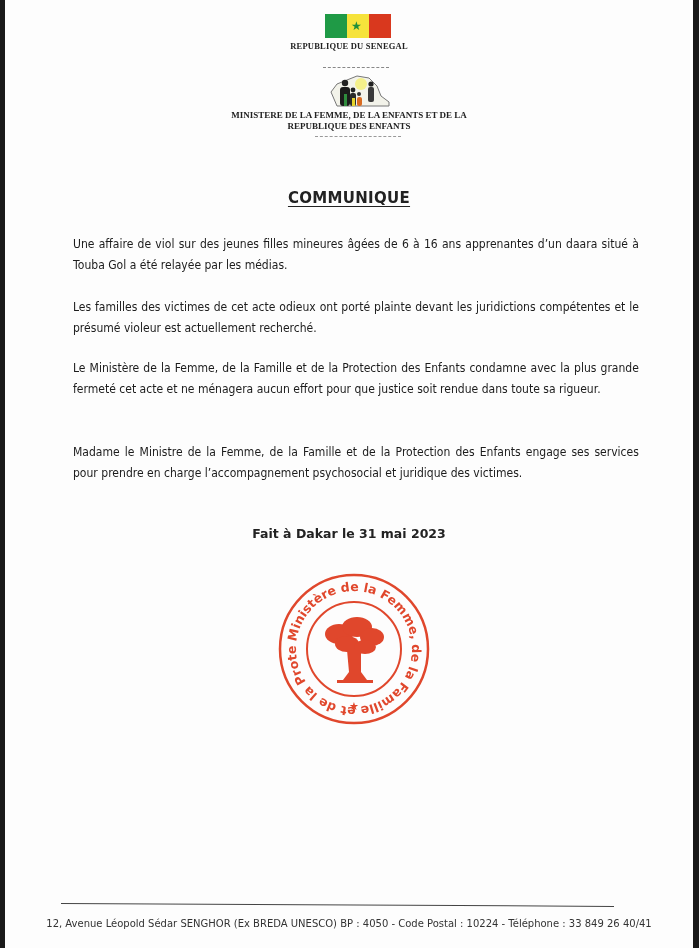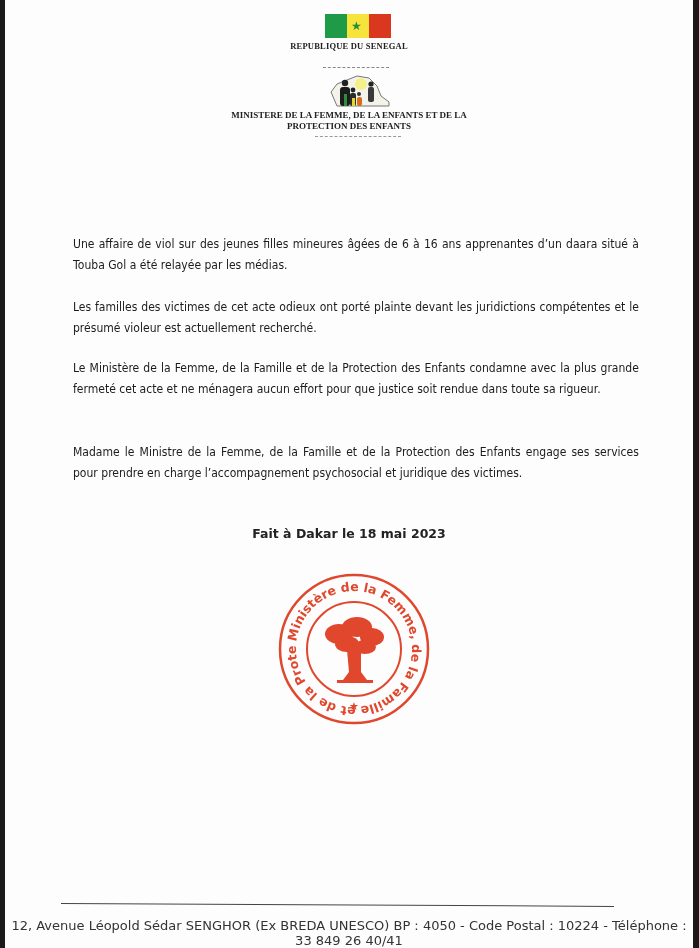--- a/index.html
+++ b/index.html
@@ -40,21 +40,21 @@
     .p1 { top: 233px; }
     .p2 { top: 296px; }
     .p3 { top: 357px; }
     .p4 { top: 441px; }
 
     .signed { top: 526px; font-family: "DejaVu Sans", sans-serif; font-weight: bold; font-size: 12.5px; color: #222; }
 
     .seal { left: 272px; top: 572px; width: 154px; height: 154px; }
 
     .footer-line { left: 56px; top: 903px; width: 553px; height: 0; border-top: 1.5px solid #444; transform: rotate(0.3deg); transform-origin: left; }
-    .footer-text { top: 918px; font-family: "DejaVu Sans", sans-serif; font-size: 13px; color: #333; }
+    .footer-text { top: 918px; font-family: "DejaVu Sans", sans-serif; font-size: 10px; color: #333; }
   </style>
 </head>
 <body>
 
 <div class="page">
 
   <div class="abs flag">
     <span style="background:#1f9a46"></span>
     <span style="background:#f6e33b"></span>
     <span style="background:#d9381e"></span>
@@ -74,31 +74,32 @@
     <rect x="27" y="21" width="6" height="13" rx="2" fill="#2b2b2b"></rect>
     <rect x="29" y="26" width="3" height="8" fill="#e6d52c"></rect>
     <circle cx="36" cy="22" r="2" fill="#333"></circle>
     <rect x="34" y="25" width="5" height="9" rx="2" fill="#d96b20"></rect>
     <circle cx="48" cy="12" r="2.6" fill="#222"></circle>
     <rect x="45" y="15" width="6" height="15" rx="2" fill="#3a3a3a"></rect>
   </svg>
 
   <div class="abs center-text min-title">
     <div>MINISTERE DE LA FEMME, DE LA ENFANTS ET DE LA</div>
-    <div>PROTECTION DES ENFANTS</div>
+    <div>REPUBLIQUE DES ENFANTS</div>
   </div>
   <div class="abs dots2"></div>
 
+  <div class="abs center-text doc-title">COMMUNIQUE</div>
 
   <p class="abs para p1" style="margin:0">Une affaire de viol sur des jeunes filles mineures âgées de 6 à 16 ans apprenantes d’un daara situé à Touba Gol a été relayée par les médias.</p>
   <p class="abs para p2" style="margin:0">Les familles des victimes de cet acte odieux ont porté plainte devant les juridictions compétentes et le présumé violeur est actuellement recherché.</p>
   <p class="abs para p3" style="margin:0">Le Ministère de la Femme, de la Famille et de la Protection des Enfants condamne avec la plus grande fermeté cet acte et ne ménagera aucun effort pour que justice soit rendue dans toute sa rigueur.</p>
   <p class="abs para p4" style="margin:0">Madame le Ministre de la Femme, de la Famille et de la Protection des Enfants engage ses services pour prendre en charge l’accompagnement psychosocial et juridique des victimes.</p>
 
-  <div class="abs center-text signed">Fait à Dakar le 18 mai 2023</div>
+  <div class="abs center-text signed">Fait à Dakar le 31 mai 2023</div>
 
   <svg class="abs seal" viewBox="0 0 154 154">
     <defs>
       <path id="sealArc" d="M 77 77 m -58 0 a 58 58 0 1 1 116 0 a 58 58 0 1 1 -116 0"></path>
     </defs>
     <circle cx="77" cy="77" r="74" fill="none" stroke="#e0472c" stroke-width="2.5"></circle>
     <circle cx="77" cy="77" r="47" fill="none" stroke="#e0472c" stroke-width="2"></circle>
     <text font-family="DejaVu Sans, sans-serif" font-weight="bold" font-size="12.5" fill="#e0472c">
       <textPath href="#sealArc" startOffset="2%">Ministère de la Femme, de la Famille et de la Protection des Enfants</textPath>
     </text>

